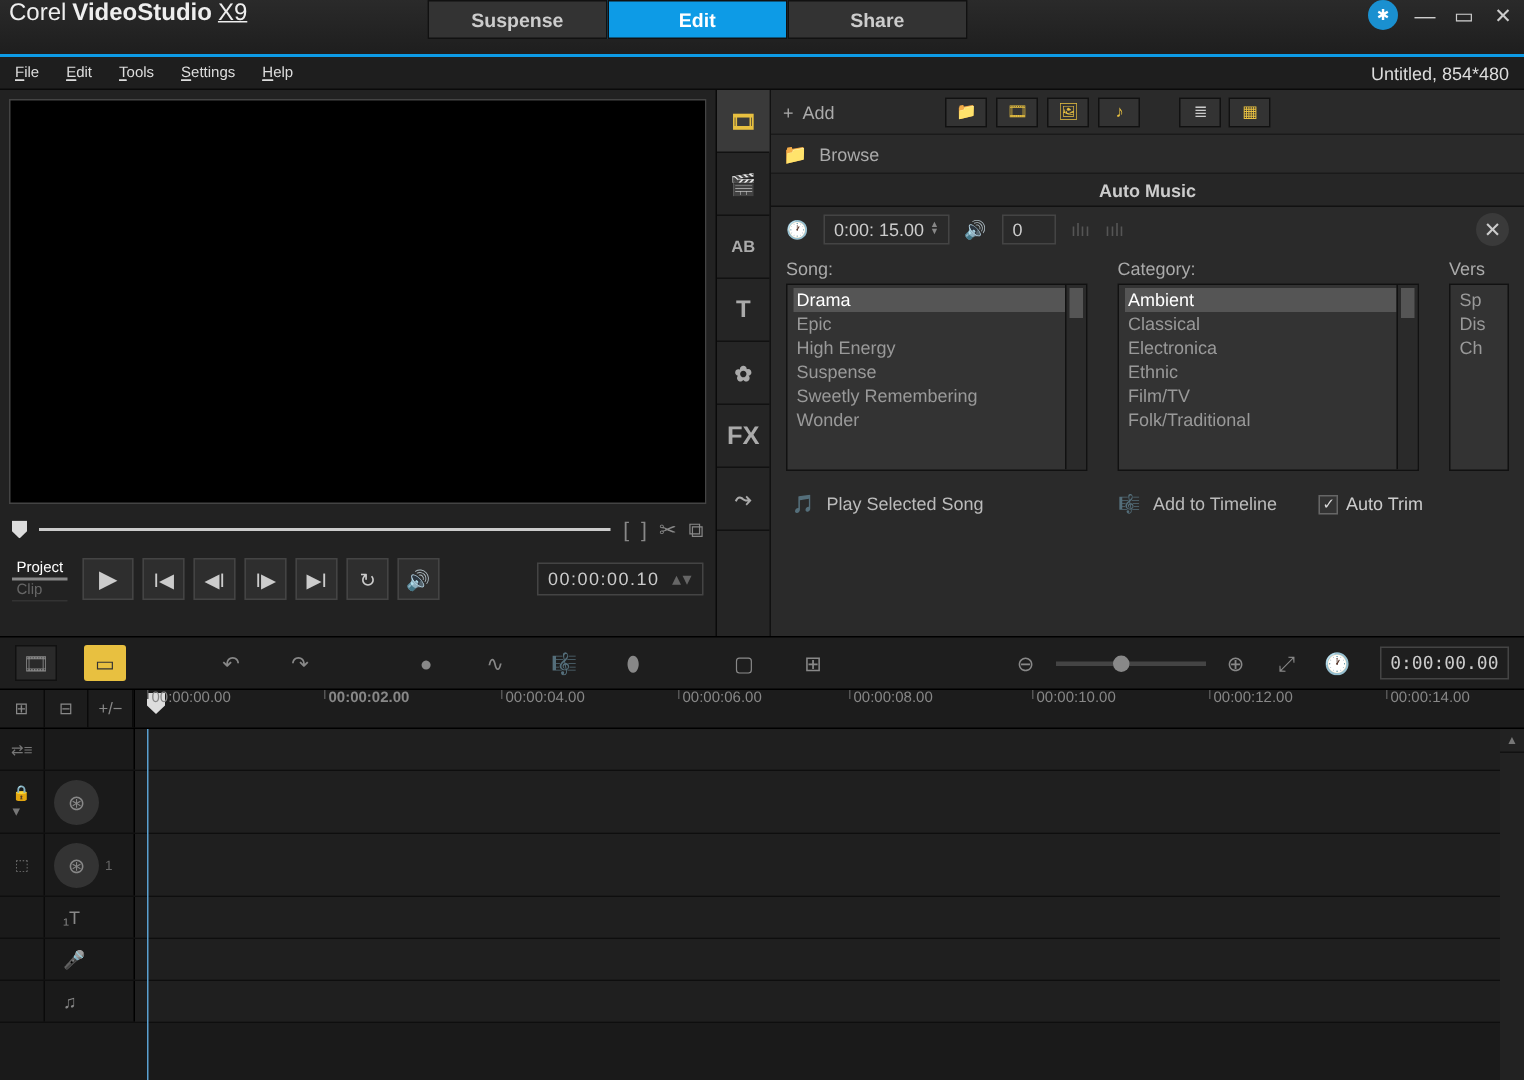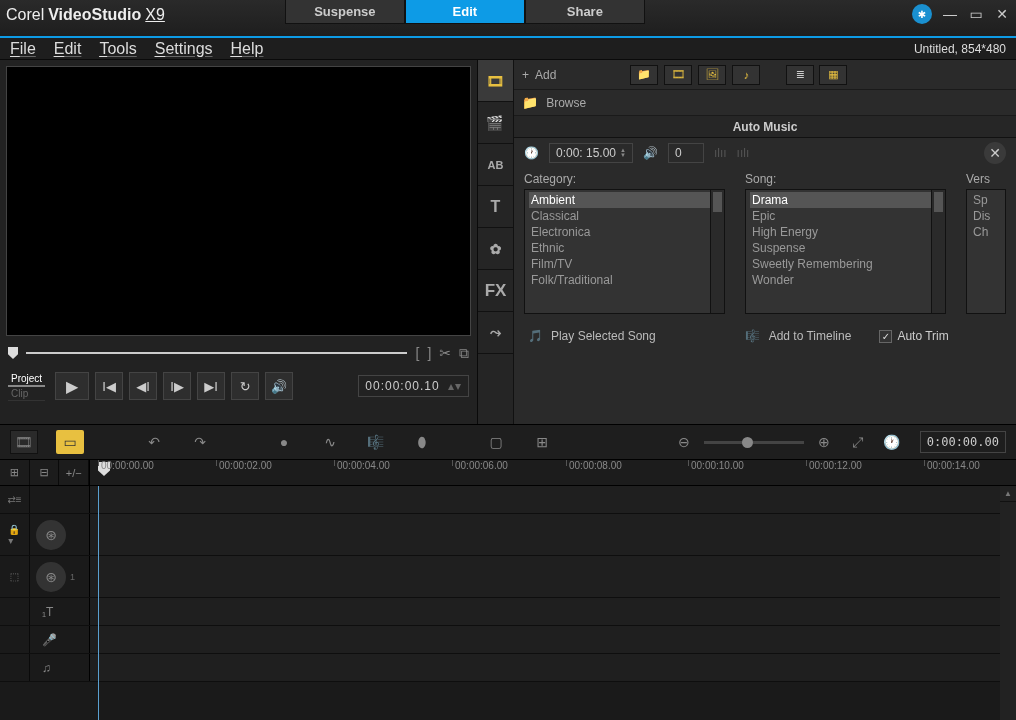--- a/index.html
+++ b/index.html
@@ -1,32 +1,32 @@
 <!DOCTYPE html>
 <html><head>
 <meta charset="utf-8">
 <style>
 * { margin:0; padding:0; box-sizing:border-box; font-family:"Segoe UI",Arial,sans-serif; }
 body { background:#1a1a1a; color:#ccc; width:1016px; height:720px; overflow:hidden; font-size:12px; }
 
 
-.titlebar { height:36px; background:linear-gradient(#2a2a2a,#1e1e1e); display:flex; align-items:flex-end; padding:12px 6px; }
+.titlebar { height:36px; background:linear-gradient(#2a2a2a,#1e1e1e); display:flex; align-items:flex-start; padding:0 6px; }
 .brand { font-size:16px; color:#eee; font-weight:300; display:flex; align-items:baseline; gap:4px;}
 .brand b { font-weight:600; }
 .brand .x9 { font-weight:400;text-decoration:underline; }
 .tabs-top { display:flex; margin-left:120px; }
 .tab-top { width:120px; height:26px; display:flex; align-items:center; justify-content:center; font-weight:600; font-size:13px; cursor:pointer; background:#333; border:1px solid #111; }
 .tab-top.active { background:#0d9be6; color:#fff; }
 .titlebar-right { margin-left:auto; display:flex; align-items:center; gap:10px; }
 .win-icon { width:16px; height:16px; display:flex; align-items:center; justify-content:center; color:#ccc; cursor:pointer; font-size:14px;}
 .globe { width:20px; height:20px; background:#1a90d0; border-radius:50%; display:flex; align-items:center; justify-content:center; color:#fff; font-size:10px; }
 
 
 .menubar { height:24px; background:#1e1e1e; border-top:2px solid #0d9be6; border-bottom:1px solid #0a0a0a; display:flex; align-items:center; padding:0 10px; gap:18px; }
-.menubar span { text-decoration:underline; text-underline-offset:2px; cursor:pointer; font-size:16px; color:#ddd; text-decoration-color:#666; }
+.menubar span { text-underline-offset:2px; cursor:pointer; font-size:10px; color:#ddd; text-decoration-color:#666; }
 .menubar span:first-letter { text-decoration:underline; }
 .menu-item { color:#ddd; cursor:pointer; font-size:12px;}
 .menu-item u { text-decoration:underline; }
 .doc-info { margin-left:auto; color:#ddd; }
 
 
 .main { display:flex; height:364px; }
 .left-pane { width:478px; background:#222; border-right:1px solid #0a0a0a; display:flex; flex-direction:column; }
 .preview { margin:6px; height:270px; background:#000; border:1px solid #444; }
 .scrub-row { display:flex; align-items:center; padding:2px 8px; gap:8px; height:22px;}
@@ -211,45 +211,45 @@
             </div>
         </div>
         <span style="color:#888">🔊</span>
         <div class="vol-box">0</div>
         <span style="color:#555">ılıı</span>
         <span style="color:#555">ıılı</span>
         <div class="close-round">✕</div>
       </div>
       <div class="cols">
         <div class="col">
+          <div class="col-label">Song:</div>
+          <div class="listbox">
+            <div class="listbox-inner" id="song-list">
+                <div class="item sel">Drama</div>
+                <div class="item">Epic</div>
+                <div class="item">High Energy</div>
+                <div class="item">Suspense</div>
+                <div class="item">Sweetly Remembering</div>
+                <div class="item">Wonder</div>
+              </div>
+            <div class="sb">
+                <div class="sb-thumb"></div>
+              </div>
+          </div>
+        </div>
+        <div class="col">
           <div class="col-label">Category:</div>
           <div class="listbox">
             <div class="listbox-inner" id="cat-list">
                 <div class="item sel">Ambient</div>
                 <div class="item">Classical</div>
                 <div class="item">Electronica</div>
                 <div class="item">Ethnic</div>
                 <div class="item">Film/TV</div>
                 <div class="item">Folk/Traditional</div>
-              </div>
-            <div class="sb">
-                <div class="sb-thumb"></div>
-              </div>
-          </div>
-        </div>
-        <div class="col">
-          <div class="col-label">Song:</div>
-          <div class="listbox">
-            <div class="listbox-inner" id="song-list">
-                <div class="item sel">Drama</div>
-                <div class="item">Epic</div>
-                <div class="item">High Energy</div>
-                <div class="item">Suspense</div>
-                <div class="item">Sweetly Remembering</div>
-                <div class="item">Wonder</div>
               </div>
             <div class="sb">
                 <div class="sb-thumb"></div>
               </div>
           </div>
         </div>
         <div class="col narrow">
           <div class="col-label">Vers</div>
           <div class="listbox">
             <div class="listbox-inner" id="ver-list">
@@ -310,21 +310,21 @@
   <div class="ruler-left">
     <div class="ruler-mini">⊞</div>
     <div class="ruler-mini">⊟</div>
     <div class="ruler-mini">+/−</div>
   </div>
   <div class="ruler" id="ruler">
     <div class="playhead-mark"></div>
   <div class="tick" style="left: 8px;">
         <span class="tick-label">00:00:00.00</span>
       </div>
-      <div class="tick" style="left: 126px;">
+      <div class="tick" style="left: 126px; font-weight: bold;">
         <span class="tick-label">00:00:02.00</span>
       </div>
       <div class="tick" style="left: 244px;">
         <span class="tick-label">00:00:04.00</span>
       </div>
       <div class="tick" style="left: 362px;">
         <span class="tick-label">00:00:06.00</span>
       </div>
       <div class="tick" style="left: 476px;">
         <span class="tick-label">00:00:08.00</span>

